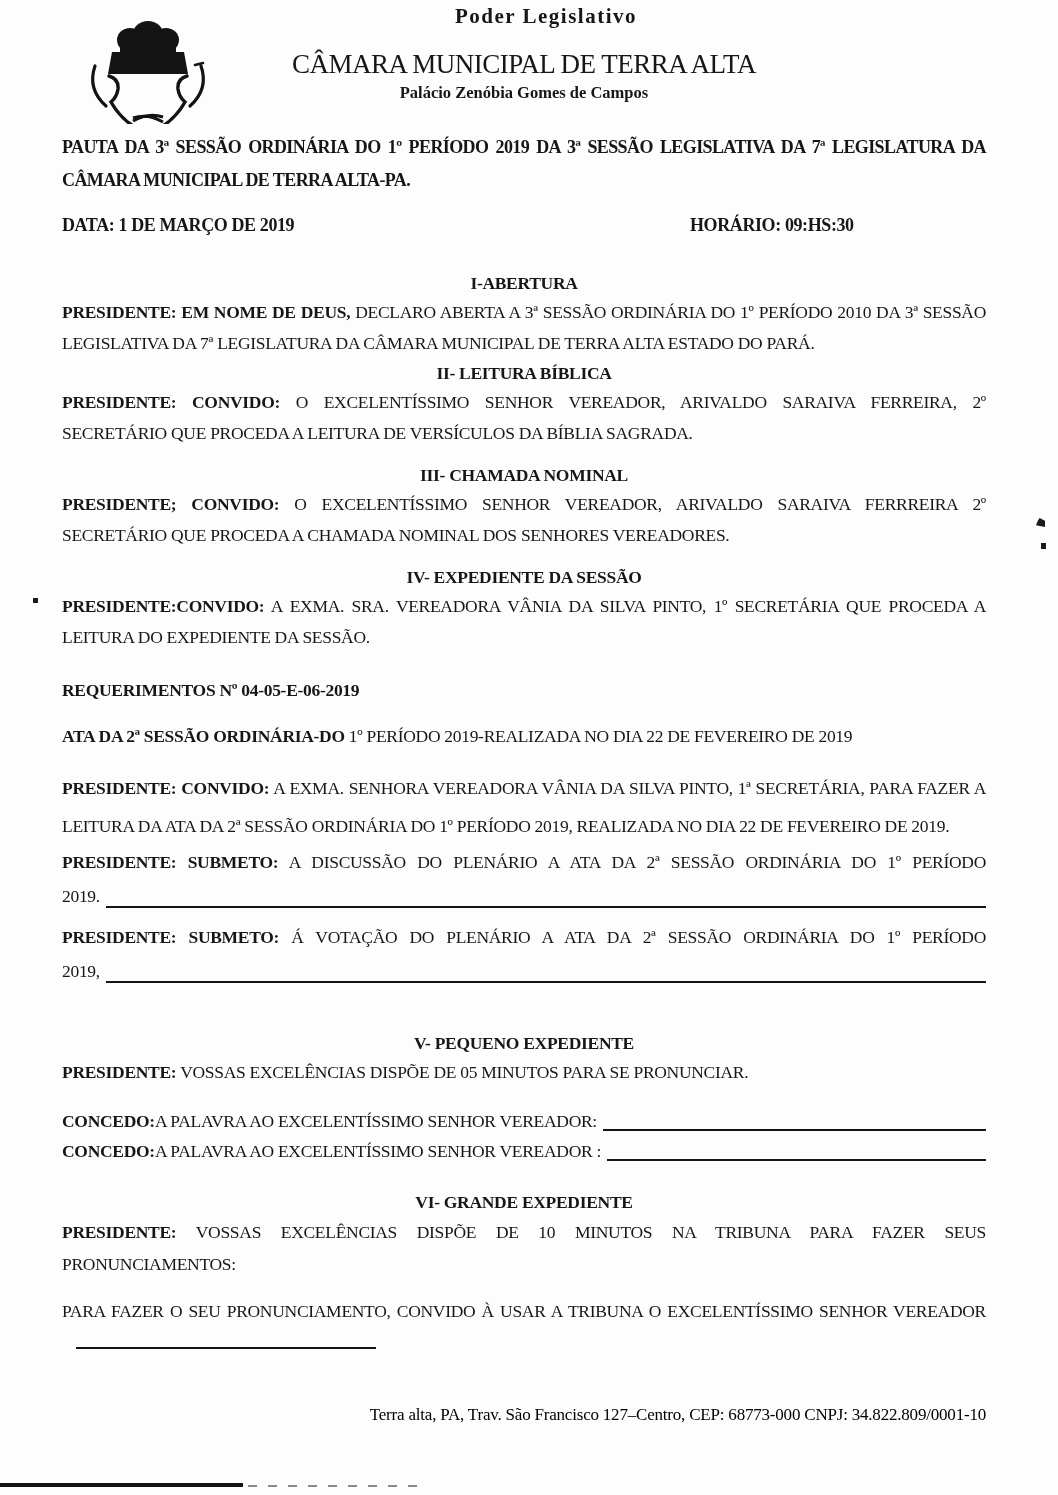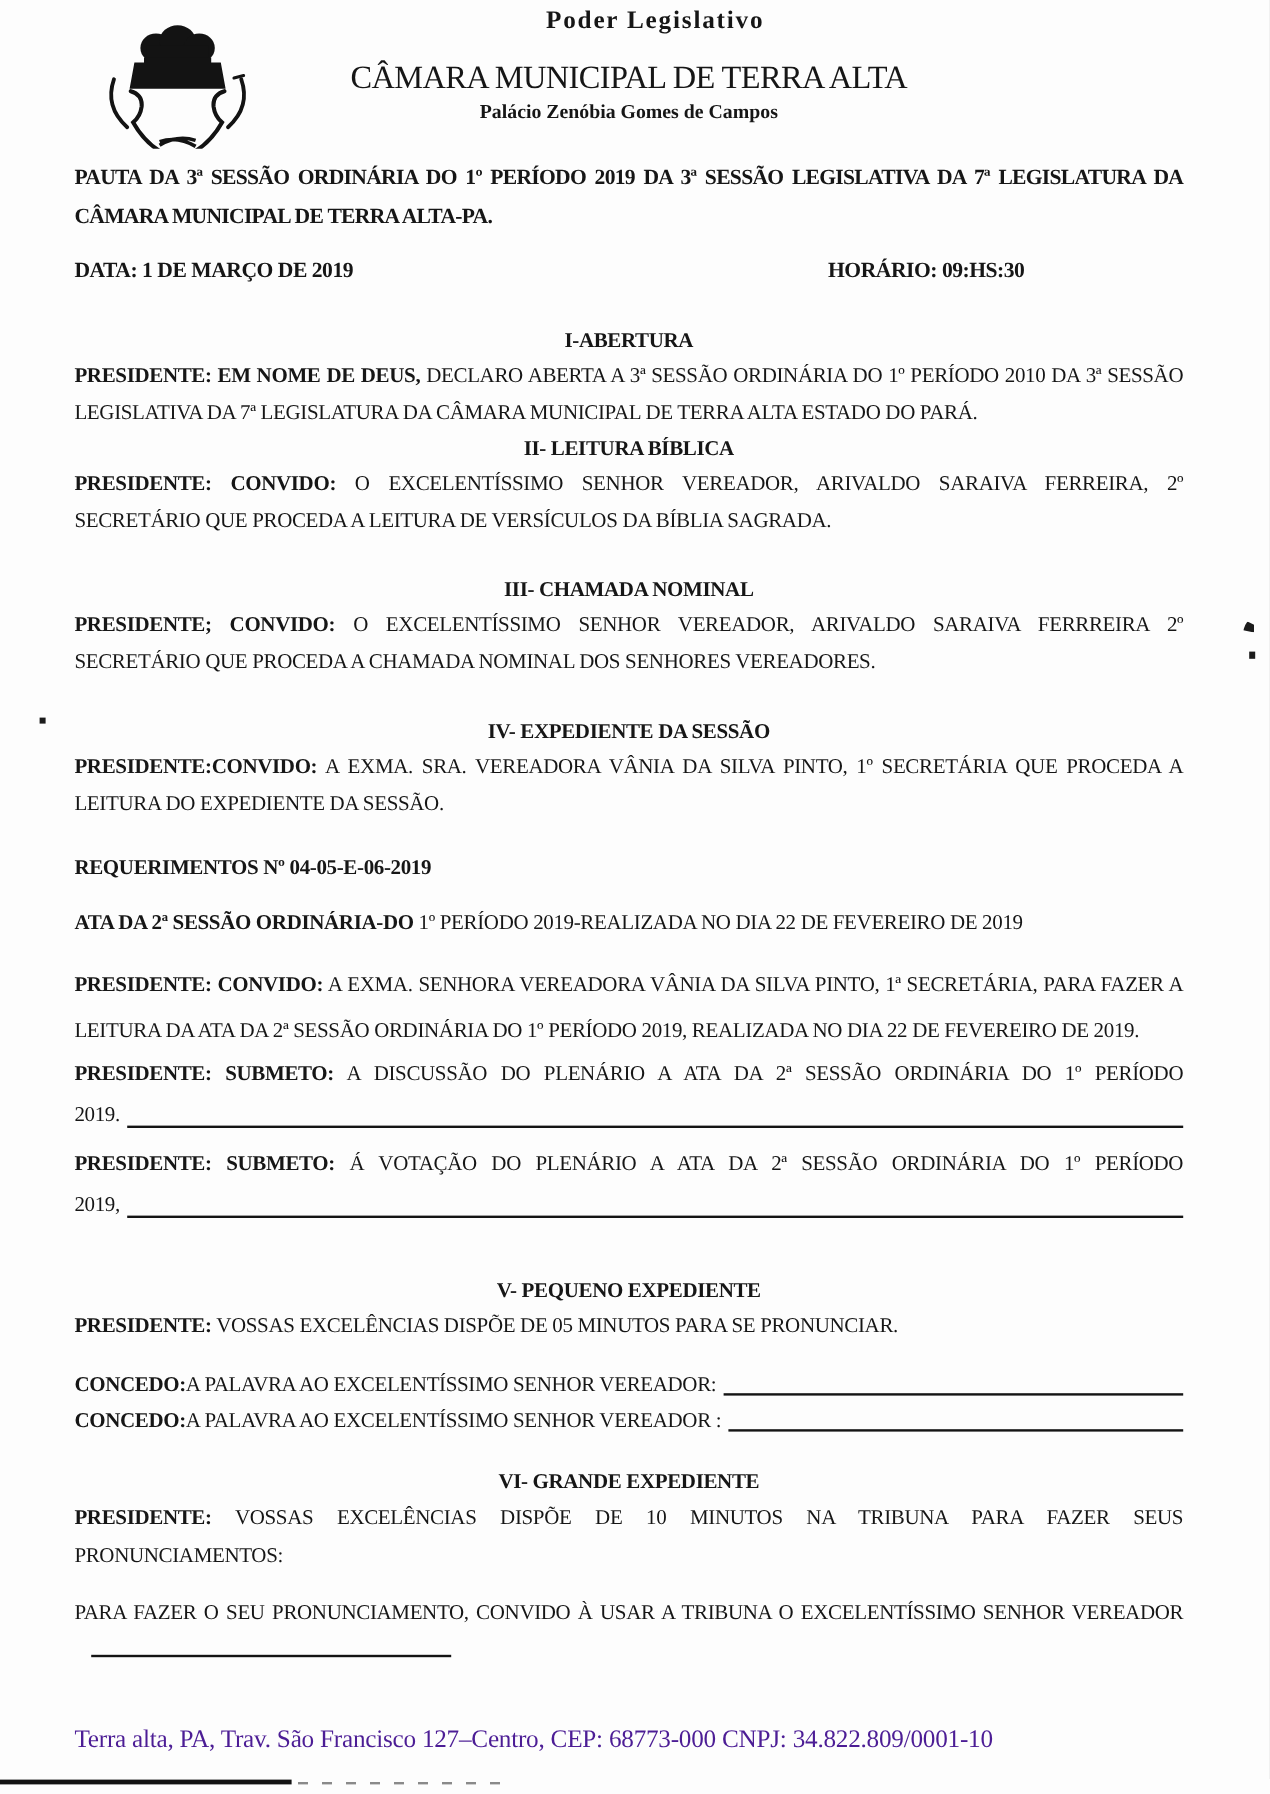--- a/index.html
+++ b/index.html
@@ -25,35 +25,35 @@
   .meta-row{position:relative;margin-top:17px;height:26px;font-size:18px;font-weight:700;letter-spacing:-0.4px;}
   .meta-time{position:absolute;left:628px;top:0;white-space:nowrap;}
   
   .sec-head{text-align:center;font-weight:700;font-size:17.5px;letter-spacing:-0.3px;line-height:28px;margin:0;}
   .p{font-size:17.5px;letter-spacing:-0.3px;line-height:31px;text-align:justify;margin:0;}
   .b{font-weight:700;}
   .spacious{line-height:38px;}
   .mid{line-height:34px;}
   .stretch{text-align:justify;text-align-last:justify;}
   .mt18{margin-top:18px;}
-  .mt20{margin-top:28px;}
+  .mt20{margin-top:12px;}
   .mt15{margin-top:15px;}
   .mt17{margin-top:17px;}
   .mt22{margin-top:22px;}
   .mt28{margin-top:28px;}
   .mt41{margin-top:41px;}
   .mt7{margin-top:7px;}
   
   .line-row{display:flex;font-size:17.5px;letter-spacing:-0.3px;line-height:34px;}
   .line-row .txt{white-space:nowrap;}
   .blank-line{flex:1;border-bottom:2.6px solid #141414;margin:0 0 5px 6px;}
   .u-line{display:inline-block;width:300px;height:1em;border-bottom:2.6px solid #141414;margin-left:14px;vertical-align:baseline;}
   .concedo-row{display:flex;font-size:17.5px;letter-spacing:-0.3px;line-height:30px;}
   
-  .footer-address{font-size:21px;letter-spacing:-0.2px;font-weight:400;color:#4c1d95;margin-top:46px;}
+  .footer-address{font-size:17px;letter-spacing:-0.2px;font-weight:400;color:#000000;margin-top:46px;text-align:right;}
   
   .artifact{position:absolute;background:#1b1b1b;}
   .a-dot-left{left:33px;top:598px;width:5px;height:5px;}
   .a-mark-right1{left:1036px;top:518px;width:9px;height:9px;clip-path:polygon(40% 0,100% 30%,100% 100%,0 80%,20% 30%);}
   .a-mark-right2{left:1041px;top:543px;width:5px;height:6px;}
   .bottom-rule{position:absolute;left:0;top:1483px;width:243px;height:4px;background:#131313;}
   .bottom-rule-dashes{position:absolute;left:248px;top:1485px;width:175px;height:2px;
     background:repeating-linear-gradient(90deg,#8a8a8a 0 9px,transparent 9px 20px);}
 </style>
 </head>

